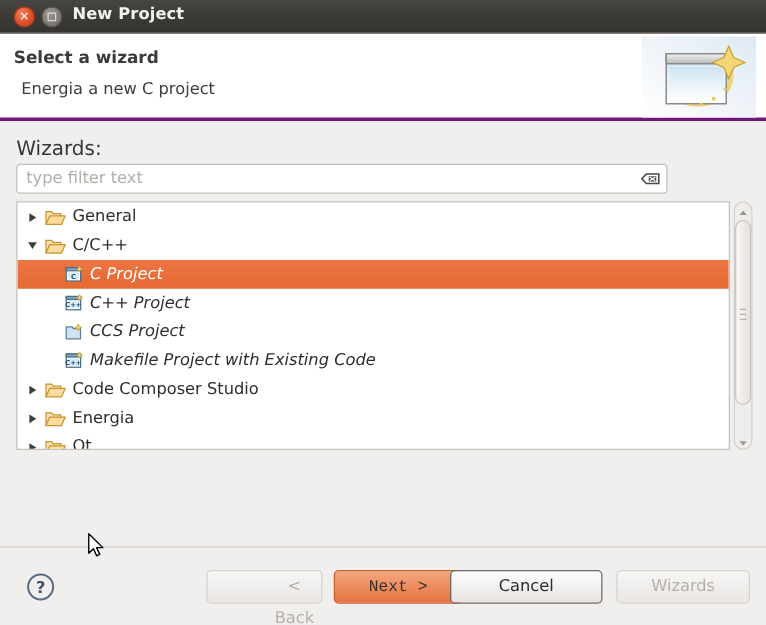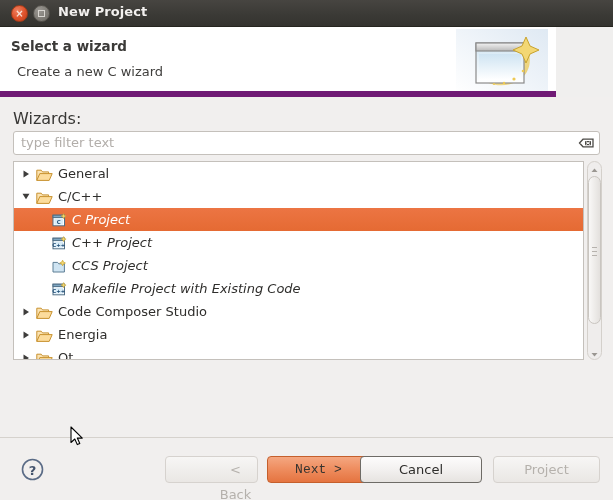--- a/index.html
+++ b/index.html
@@ -72,24 +72,24 @@
     font-size: 13px;
     font-weight: bold;
     color: #f3f1ef;
     letter-spacing: 0.1px;
   }
 
   
   #header {
     position: absolute;
     left: 0; top: 27px;
-    width: 556px;
+    width: 613px;
     height: 70px;
     background: #ffffff;
-    border-bottom: 6px solid #701a75;
+    border-bottom: 3px solid #701a75;
     box-sizing: border-box;
     overflow: hidden;
   }
   #header-title {
     position: absolute;
     left: 11px;
     top: 11px;
     font-size: 13.5px;
     font-weight: bold;
     color: #3b3a38;
@@ -123,21 +123,21 @@
     top: 12px;
     font-size: 16px;
     color: #383735;
   }
 
   
   #filter-field {
     position: absolute;
     left: 13px;
     top: 34px;
-    width: 587px;
+    width: 521px;
     height: 24px;
     background: #ffffff;
     border: 1px solid #c4c0bb;
     border-radius: 3px;
     box-sizing: border-box;
   }
   #filter-input {
     position: absolute;
     left: 7px;
     top: 3px;
@@ -332,21 +332,21 @@
       <span class="glyph">×</span>
     </div>
     <div class="winbtn" id="btn-maximize">
       <span class="glyph"></span>
     </div>
     <div id="window-title">New Project</div>
   </div>
 
   <div id="header">
     <div id="header-title">Select a wizard</div>
-    <div id="header-desc">Create a new C wizard</div>
+    <div id="header-desc">Energia a new C project</div>
     <div id="wizard-icon">
       <svg width="92" height="66" viewBox="0 0 92 66">
         <defs>
           <linearGradient id="bgfade" x1="0" y1="1" x2="1" y2="0">
             <stop offset="0" stop-color="#ffffff"></stop>
             <stop offset="1" stop-color="#dfe9f3"></stop>
           </linearGradient>
           <linearGradient id="winbody" x1="0" y1="0" x2="0" y2="1">
             <stop offset="0" stop-color="#cfe4f2"></stop>
             <stop offset="1" stop-color="#ffffff"></stop>
@@ -519,21 +519,21 @@
   <div id="buttonbar">
     <div id="help-button">
       <svg width="25" height="25" viewBox="0 0 25 25">
         <circle cx="12.5" cy="12.5" r="10" fill="none" stroke="#5a6b86" stroke-width="1.6"></circle>
         <text x="12.5" y="17.5" text-anchor="middle" font-family="DejaVu Sans, sans-serif" font-size="13" font-weight="bold" fill="#43536d">?</text>
       </svg>
     </div>
     <button class="dlg-btn disabled" id="btn-back">&lt; Back</button>
     <button class="dlg-btn primary strong" id="btn-next">Next &gt;</button>
     <button class="dlg-btn normal strong" id="btn-cancel">Cancel</button>
-    <button class="dlg-btn disabled" id="btn-finish">Project</button>
+    <button class="dlg-btn disabled" id="btn-finish">Wizards</button>
   </div>
 
   <div id="cursor">
     <svg width="16" height="22" viewBox="0 0 16 22">
       <path d="M1 1 L1 16.5 L4.8 13 L7.3 18.6 L9.8 17.5 L7.3 12.1 L12.3 12.1 Z" fill="#ffffff" stroke="#000000" stroke-width="1.1" stroke-linejoin="round"></path>
     </svg>
   </div>
 
 </div>
 

